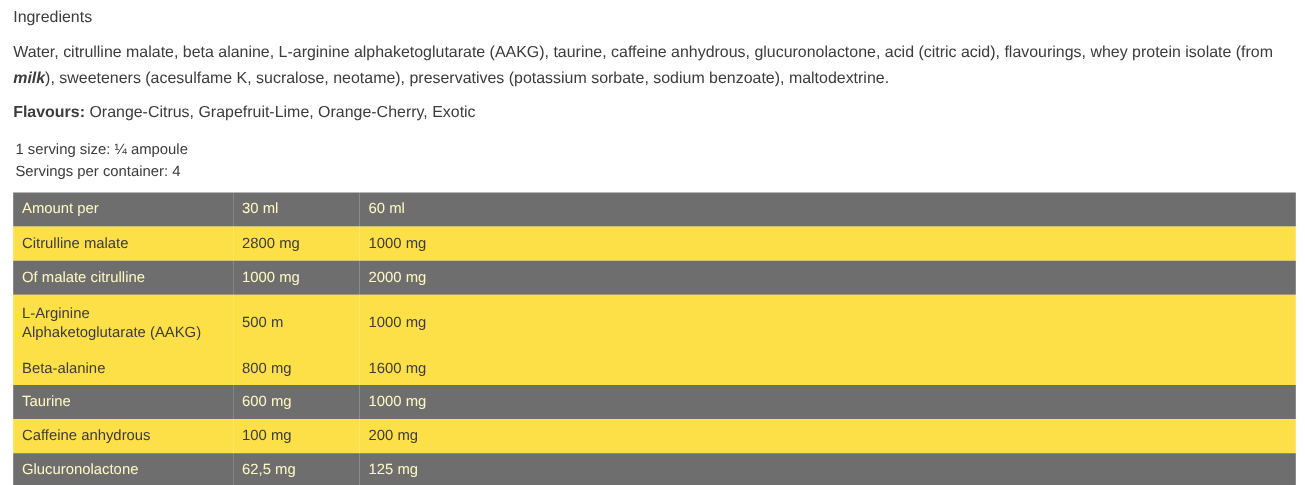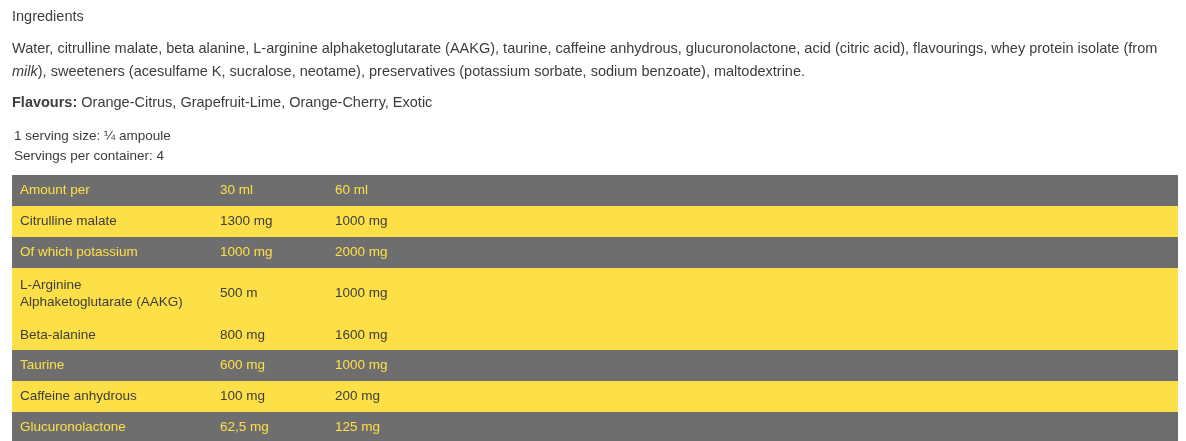--- a/index.html
+++ b/index.html
@@ -30,21 +30,21 @@
   }
   .ingredients-body {
     font-size: 14.5px;
     line-height: 1.55;
     color: #3c3c3c;
     margin: 0 0 10px 2px;
     max-width: 1166px;
   }
   .ingredients-body i {
     font-style: italic;
-    font-weight: normal;
+    font-weight: bold;
   }
   .flavours {
     font-size: 14.5px;
     line-height: 1.5;
     margin: 0 0 8px 2px;
     color: #3c3c3c;
   }
   .flavours b {
     font-weight: bold;
   }
@@ -65,21 +65,21 @@
     font-size: 13.5px;
     line-height: 1.25;
     vertical-align: middle;
     height: 14px;
   }
   table.nutrition col.c0 { width: 200px; }
   table.nutrition col.c1 { width: 115px; }
   table.nutrition col.c2 { width: 851px; }
   tr.shaded td {
     background: #6e6e6e;
-    color: #fde047;
+    color: #fef9c3;
   }
   tr.plain td {
     background: #fde047;
     color: #3c3c3c;
   }
   tr.tall td {
     padding-top: 9px;
     padding-bottom: 9px;
   }
   .cell-multiline {
@@ -110,25 +110,25 @@
       <col class="c2">
     </colgroup>
     <tbody>
       <tr class="shaded">
         <td>Amount per</td>
         <td>30 ml</td>
         <td>60 ml</td>
       </tr>
     <tr class="plain">
           <td>Citrulline malate</td>
-          <td>1300 mg</td>
+          <td>2800 mg</td>
           <td>1000 mg</td>
         </tr>
         <tr class="shaded">
-          <td>Of which potassium</td>
+          <td>Of malate citrulline</td>
           <td>1000 mg</td>
           <td>2000 mg</td>
         </tr>
         <tr class="plain tall">
           <td class="cell-multiline">L-Arginine
 Alphaketoglutarate (AAKG)</td>
           <td>500 m</td>
           <td>1000 mg</td>
         </tr>
         <tr class="plain">

